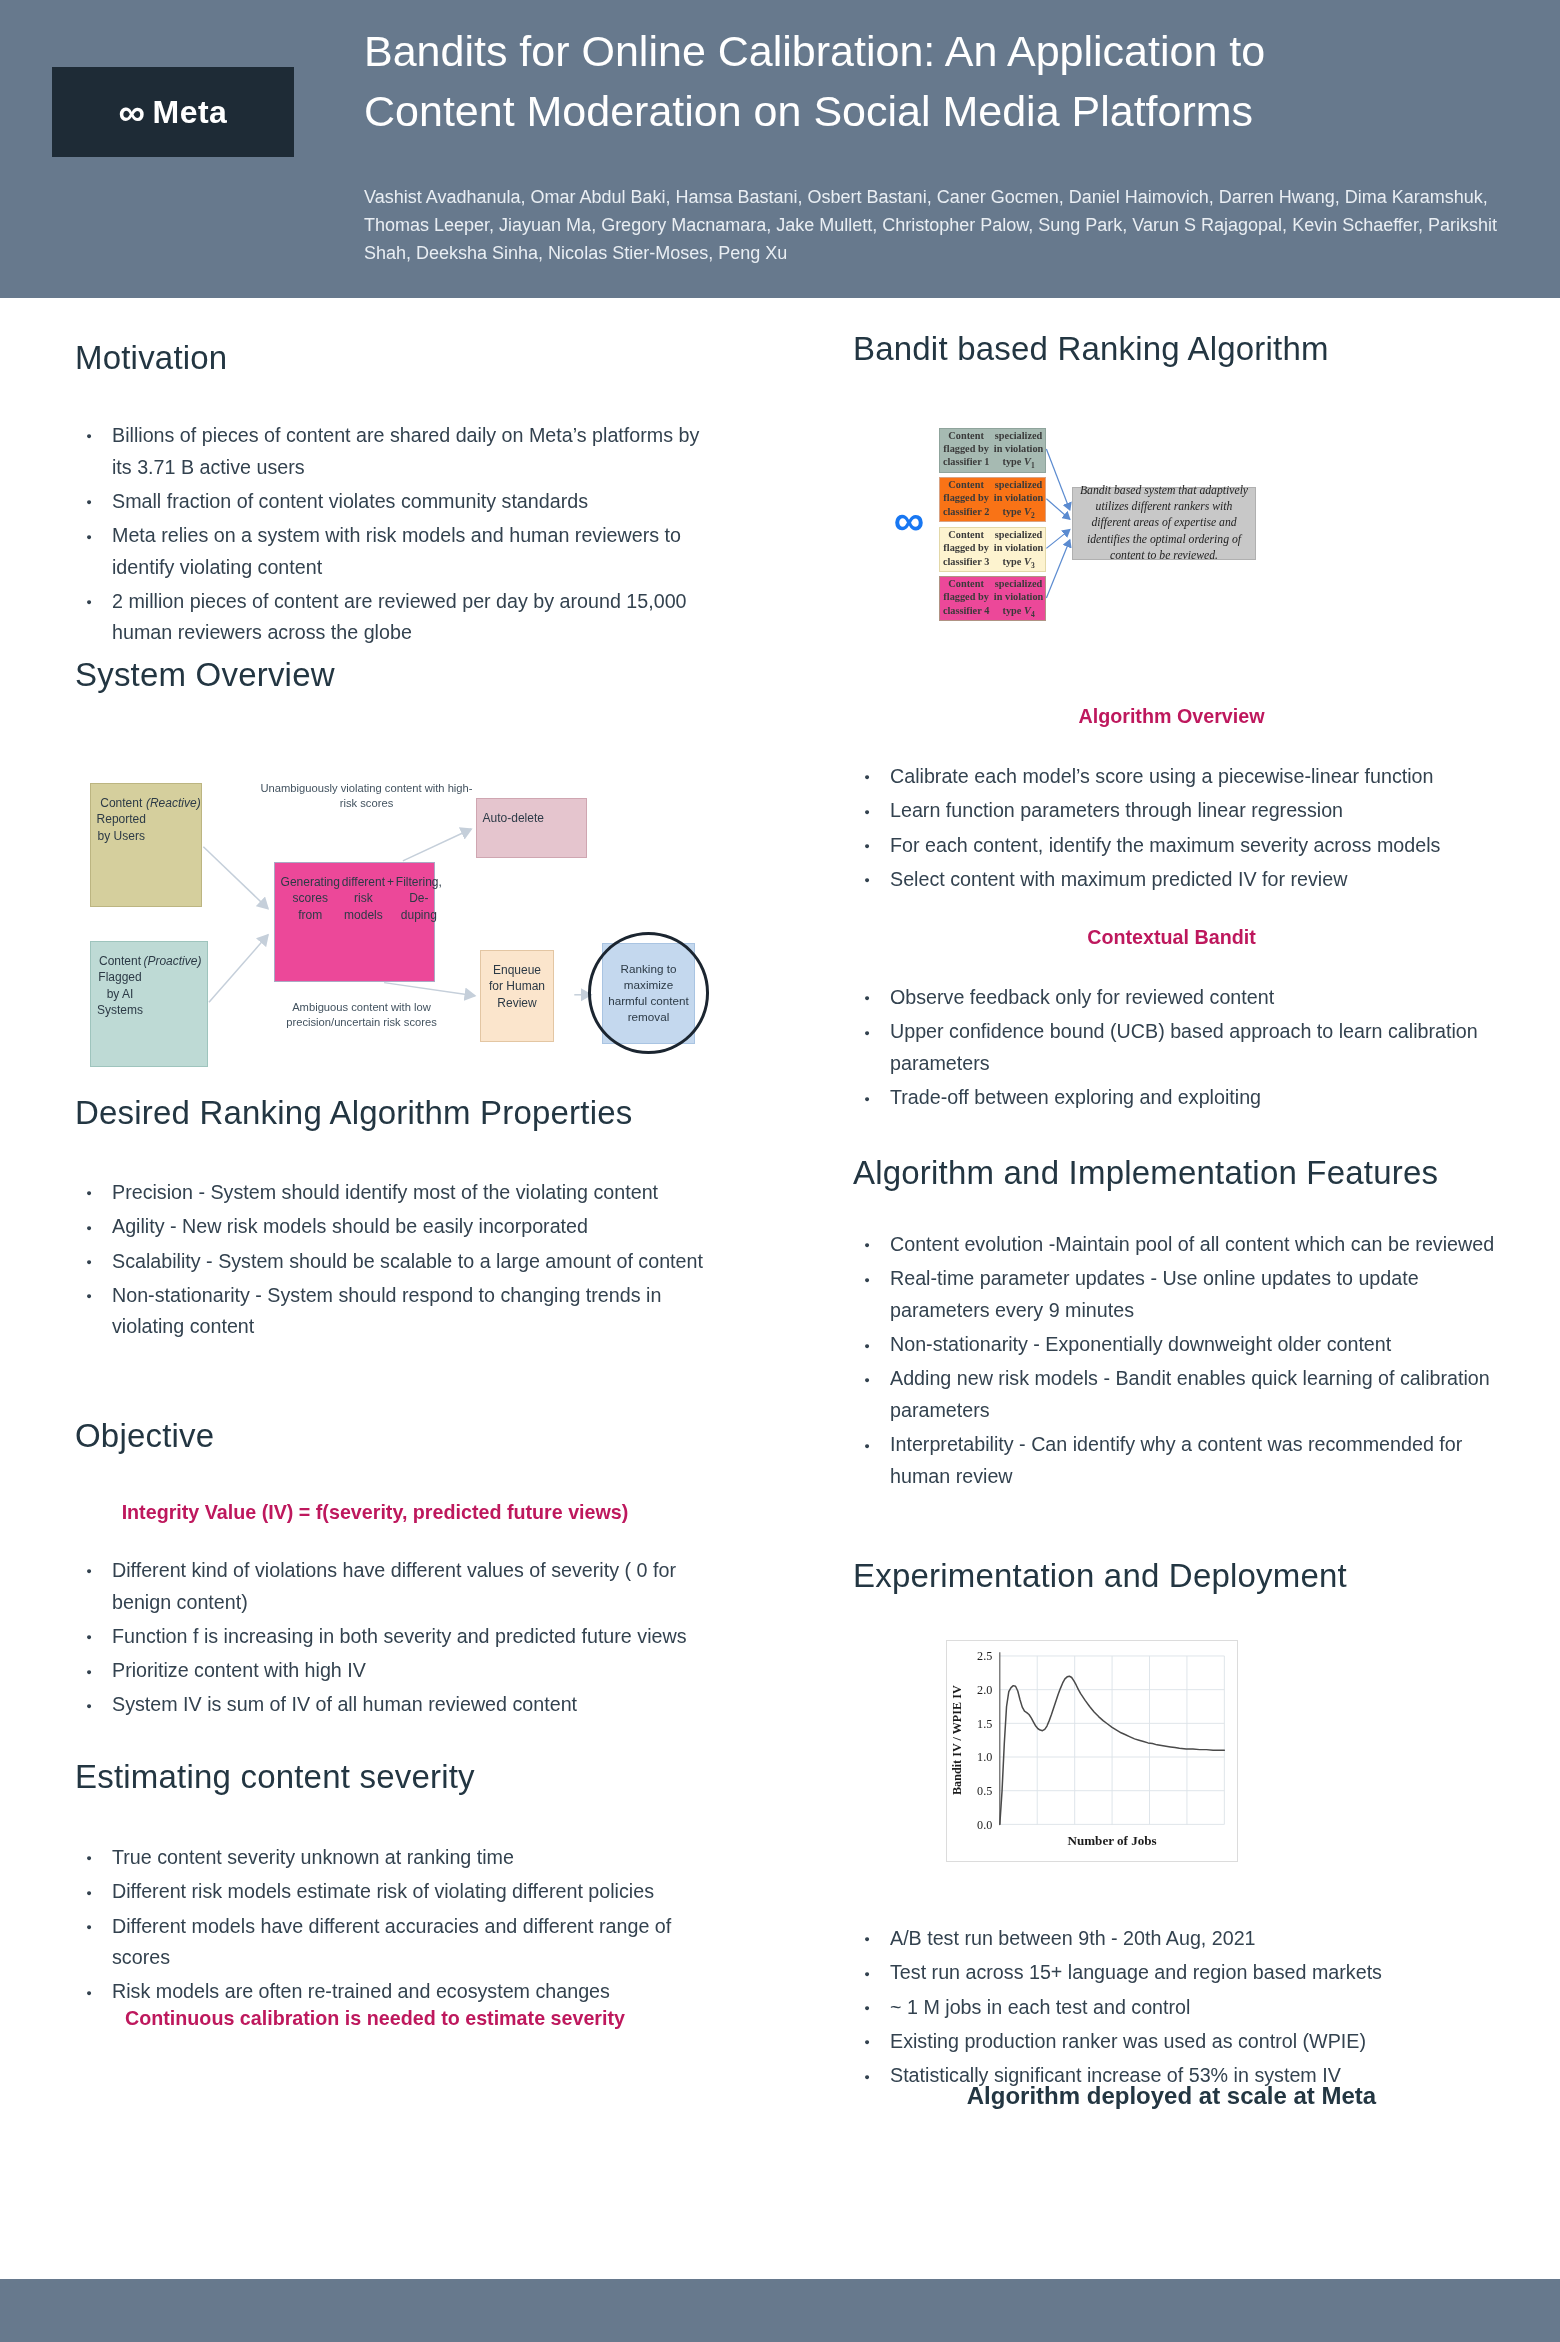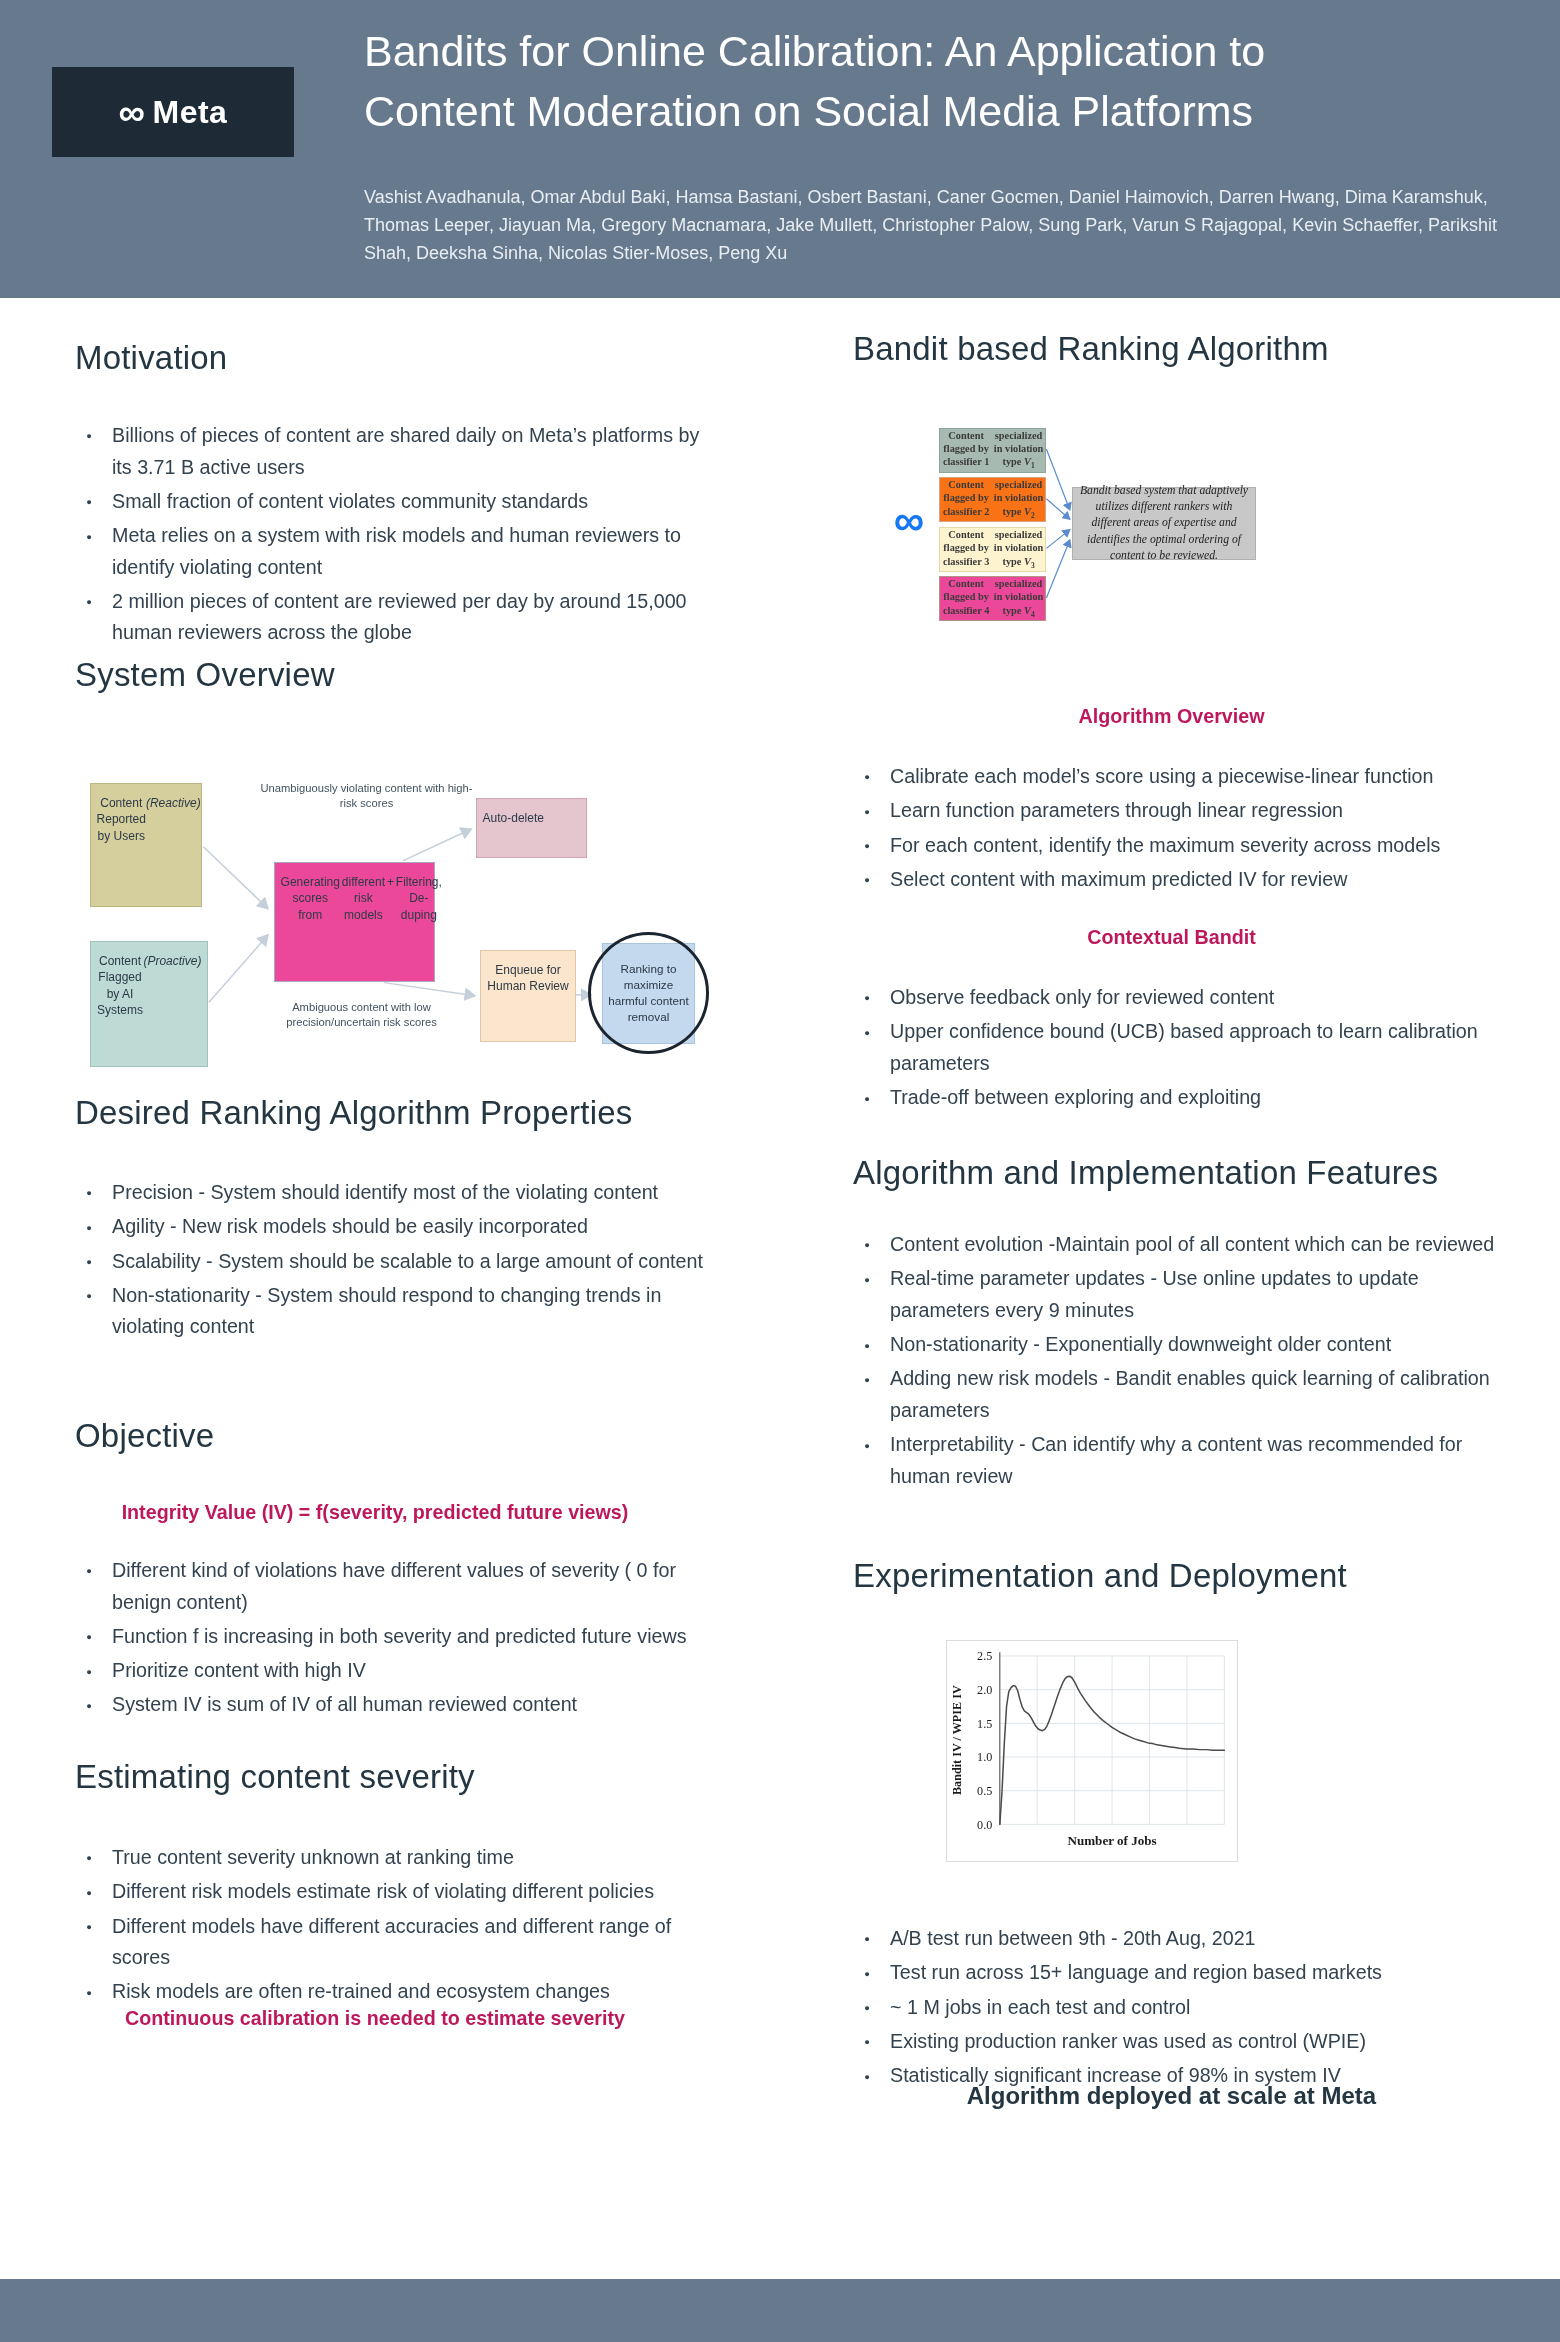--- a/index.html
+++ b/index.html
@@ -25,21 +25,21 @@
   
   .sysdiag{position:absolute;left:75px;top:770px;width:637px;height:281px;}
   .sysdiag .dbox{position:absolute;display:flex;flex-direction:row;justify-content:space-between;
                  text-align:center;font-size:12px;line-height:1.35;color:#2c3a46;padding:11.2px 5.6px;box-sizing:border-box;}
   .box-reported{left:15px;top:13px;width:112px;height:124px;background:#d5cf9d;border:0.9px solid #bcb581;}
   .box-flagged{left:15px;top:171px;width:118px;height:126px;background:#bedad5;border:0.9px solid #9ec4bd;}
   .box-generating{left:199px;top:92px;width:161px;height:120px;background:#ec4899;border:0.9px solid #aaa9c4;
                   justify-content:center;gap:1.9px;}
   .box-auto{left:401px;top:28px;width:111px;height:60px;background:#e5c5ce;border:0.9px solid #cfa6b1;
             justify-content:center;font-size:14px;}
-  .box-enqueue{left:405px;top:180px;width:96px;height:92px;background:#fbe5cc;border:0.9px solid #e3c6a3;
+  .box-enqueue{left:405px;top:180px;width:74px;height:92px;background:#fbe5cc;border:0.9px solid #e3c6a3;
                justify-content:center;font-size:12.6px;}
   .dlabel{position:absolute;text-align:center;font-size:11.2px;line-height:1.35;color:#42525f;}
   .lbl-top{left:184px;top:11.2px;width:215px;}
   .lbl-bottom{left:174px;top:230px;width:225px;}
   .ditalic{font-style:italic;}
   .rank-wrap{position:absolute;left:521px;top:165px;width:105px;height:116px;}
   .rank-box{position:absolute;inset:7.5px 5.6px;background:#c4d8ee;border:0.9px solid #a9c4e2;
             display:flex;align-items:center;justify-content:center;text-align:center;
             font-size:11.7px;line-height:1.35;color:#2c3a46;padding:1.9px;}
   .rank-ellipse{position:absolute;inset:-2.8px -8.4px;border:3.3px solid #1b2530;border-radius:50%;}
@@ -243,20 +243,20 @@
         <polyline points="56.0,196.0 58.4,160.0 60.8,109.6 63.2,70.0 65.6,54.2 68.0,49.8 70.4,47.7 72.8,48.4 75.2,53.4 77.6,62.8 80.0,70.7 82.4,75.0 84.8,76.5 87.2,78.6 89.6,82.2 92.0,86.6 94.4,90.9 96.8,93.8 99.2,95.2 101.6,95.9 104.0,94.5 106.4,90.9 108.8,85.1 111.2,78.6 113.6,71.4 116.0,64.2 118.4,57.0 120.8,50.6 123.2,44.8 125.6,40.5 128.0,38.3 130.4,37.6 132.8,39.0 135.2,42.6 137.6,47.0 140.0,52.0 142.4,56.3 147.2,63.5 152.0,70.0 156.8,75.8 161.6,80.8 166.4,85.1 171.2,88.7 176.0,92.3 180.8,95.2 185.6,98.1 190.4,100.2 195.2,102.4 200.0,104.6 204.8,106.0 209.6,107.4 214.4,108.9 219.2,109.6 224.0,111.0 228.8,111.8 233.6,112.5 238.4,113.2 243.2,113.9 248.0,114.6 255.2,115.4 262.4,115.4 269.6,116.1 276.8,116.1 284.0,116.8 296.0,116.8" fill="none" stroke="#4a4a4a" stroke-width="1.6" stroke-linejoin="round" stroke-linecap="round"></polyline>
         <text x="176" y="218" text-anchor="middle" font-family="&quot;Liberation Serif&quot;,serif" font-size="14" font-weight="bold" fill="#1c1c1c">Number of Jobs</text>
         <text x="14" y="106" text-anchor="middle" font-family="&quot;Liberation Serif&quot;,serif" font-size="13" font-weight="bold" fill="#1c1c1c" transform="rotate(-90 14 106)">Bandit IV / WPIE IV</text>
       </svg>
   </div>
   <ul class="blist" style="left:853px;top:1923px;width:656px;">
     <li>A/B test run between 9th - 20th Aug, 2021</li>
     <li>Test run across 15+ language and region based markets</li>
     <li>~ 1 M jobs in each test and control</li>
     <li>Existing production ranker was used as control (WPIE)</li>
-    <li>Statistically significant increase of 98% in system IV</li>
+    <li>Statistically significant increase of 53% in system IV</li>
   </ul>
   <div class="callout-big" style="left:853px;top:2082px;width:637px;">Algorithm deployed at scale at Meta</div>
 
   <div class="footer"></div>
 
 </div>
 
 
 </body></html>

